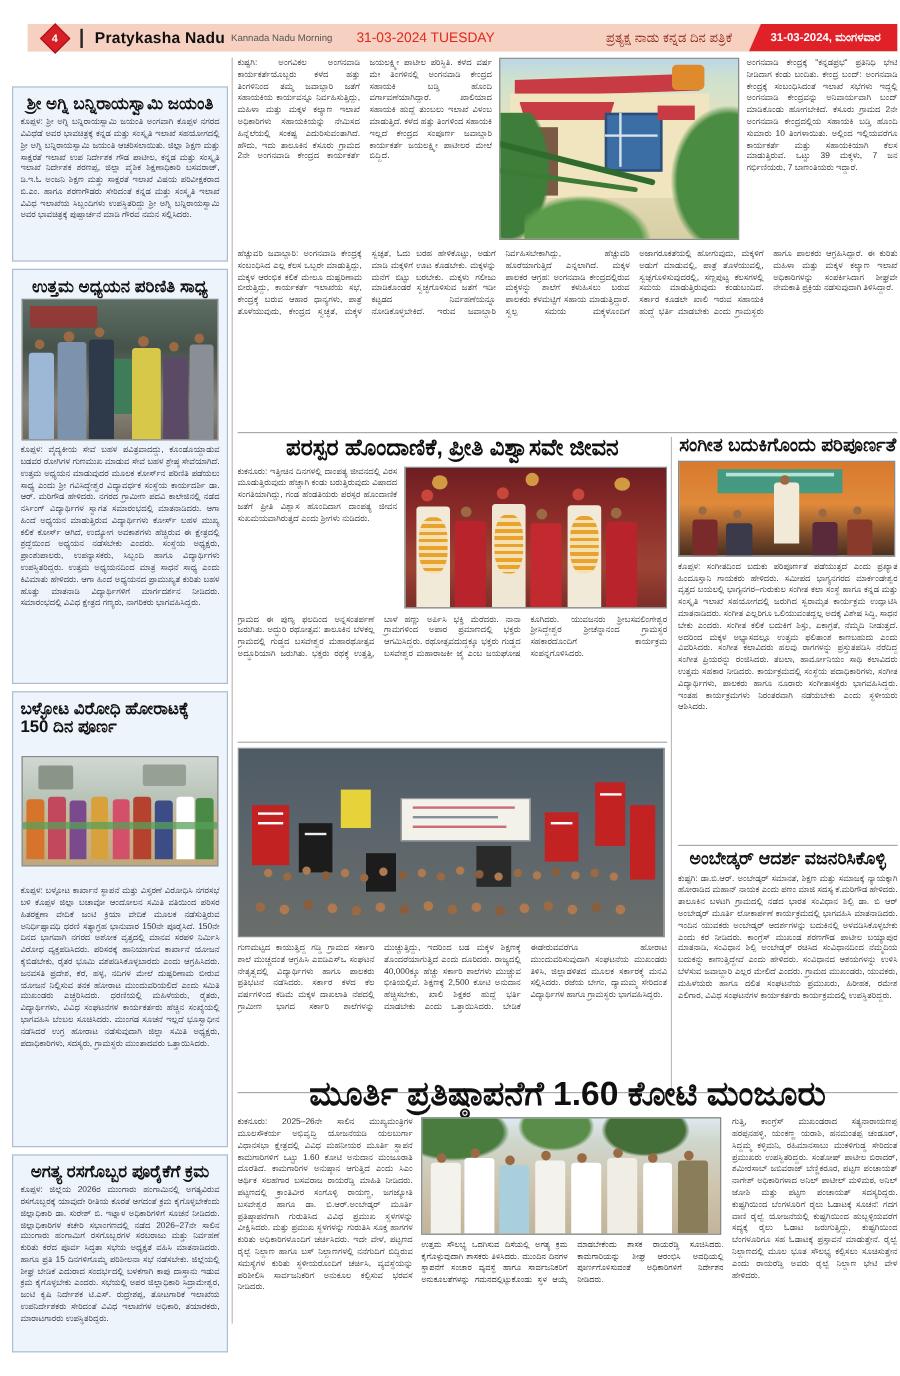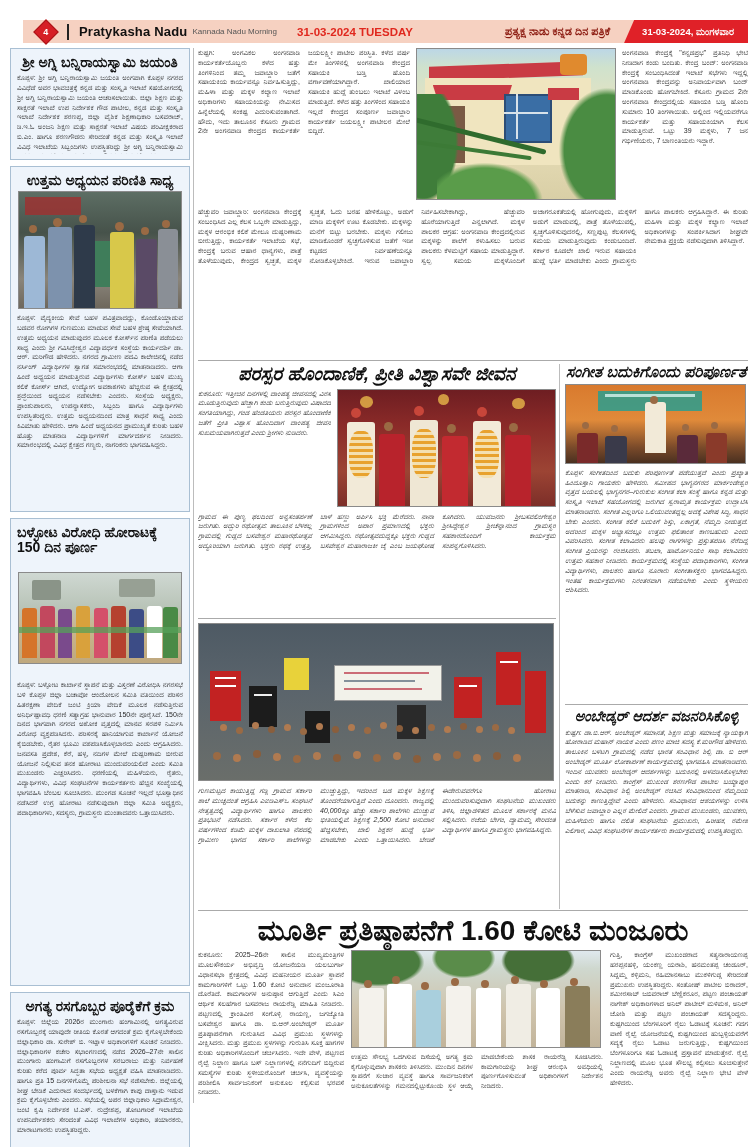--- a/index.html
+++ b/index.html
@@ -5,22 +5,22 @@
   html,body{margin:0;padding:0;background:#e8e8e8;font-family:"Liberation Sans",sans-serif;}
   .page{position:relative;width:750px;height:1147px;background:#ffffff;margin:0 auto;overflow:hidden;}
 
   
   .masthead{position:absolute;left:23px;top:20px;width:725px;height:23px;background:#f6d1c1;display:flex;align-items:center;box-sizing:border-box;}
   .diamond{width:16px;height:16px;background:#d61f26;transform:rotate(45deg);margin-left:14px;flex:0 0 auto;display:flex;align-items:center;justify-content:center;border:1px solid #a91418;}
   .diamond span{transform:rotate(-45deg);color:#fff;font-size:9px;font-weight:bold;}
   .mast-divider{width:2px;height:16px;background:#222;margin:0 10px 0 12px;}
   .mast-title{font-size:13px;font-weight:bold;color:#101010;letter-spacing:.2px;}
   .mast-sub{font-size:8px;color:#555;margin-left:5px;}
-  .mast-date{font-size:11.5px;font-weight:bold;color:#e0281e;margin-left:20px;}
-  .mast-kn{font-size:11px;font-weight:bold;color:#8b1a10;margin-left:auto;margin-right:14px;}
+  .mast-date{font-size:11.5px;font-weight:normal;color:#e0281e;margin-left:20px;}
+  .mast-kn{font-size:11px;font-weight:normal;color:#8b1a10;margin-left:auto;margin-right:14px;}
   .ribbon{height:23px;background:#e02128;color:#fff;display:flex;align-items:center;padding:0 14px 0 18px;clip-path:polygon(10px 0,100% 0,100% 100%,0 100%);font-size:9.5px;font-weight:bold;}
 
   
   .k-head{font-weight:bold;color:#101010;text-align:center;line-height:1.08;}
   .body-txt{font-size:7px;line-height:1.40;text-align:justify;color:#2a2a2a;overflow:hidden;}
   .cols2{column-count:2;column-gap:8px;}
   .cols3{column-count:3;column-gap:8px;}
   .cols5{column-count:5;column-gap:8px;}
   .photo{position:relative;overflow:hidden;border:1px solid #8a8a8a;background:#b9c4c0;flex:0 0 auto;box-sizing:border-box;}
   .hr{background:#aaa;height:1px;}
@@ -29,21 +29,21 @@
   .leftbox .k-head{font-size:14px;margin:1px 0 3px;}
   .leftbox .body-txt{flex:1;}
 
   
   .left-rail{position:absolute;left:10px;top:48px;width:180px;display:flex;flex-direction:column;gap:6px;}
 
   
   .main-area{position:absolute;left:198px;top:48px;width:550px;height:1099px;}
   .lead-head{font-size:27px;margin:0 0 4px;}
   .lead-row{display:flex;gap:6px;height:154px;}
-  .row-stack{position:absolute;font-style:italic;}
+  .row-stack{position:absolute;}
   .wed-head{font-size:19px;margin:0 0 4px;}
   .music-head{font-size:15.5px;margin:0 0 3px;}
   .school-head{font-size:21px;margin:0 0 4px;}
   .amb-head{font-size:14.5px;margin:0 0 3px;}
   .grant-head{font-size:28px;margin:2px 0 4px;}
 
   
   .ab{position:absolute;}
   .fig{position:absolute;border-radius:3px 3px 0 0;}
   .head-dot{position:absolute;border-radius:50%;background:#9a6a44;}
@@ -62,21 +62,21 @@
     <span class="mast-sub">Kannada Nadu Morning</span>
     <span class="mast-date">31-03-2024 TUESDAY</span>
     <span class="mast-kn">ಪ್ರತ್ಯಕ್ಷ ನಾಡು ಕನ್ನಡ ದಿನ ಪತ್ರಿಕೆ</span>
     <div class="ribbon">
       <span>31-03-2024, ಮಂಗಳವಾರ</span>
     </div>
   </header>
 
   <aside class="left-rail">
 
-    <section class="leftbox" style="height:112px;">
+    <section class="leftbox" style="height:146px;margin-top:24px;">
       <h3 class="k-head">ಶ್ರೀ ಅಗ್ನಿ ಬನ್ನಿರಾಯಸ್ವಾಮಿ ಜಯಂತಿ</h3>
       <div class="body-txt">ಕೊಪ್ಪಳ: ಶ್ರೀ ಅಗ್ನಿ ಬನ್ನಿರಾಯಸ್ವಾಮಿ ಜಯಂತಿ ಅಂಗವಾಗಿ ಕೊಪ್ಪಳ ನಗರದ ವಿವಿಧೆಡೆ ಅವರ ಭಾವಚಿತ್ರಕ್ಕೆ ಕನ್ನಡ ಮತ್ತು ಸಂಸ್ಕೃತಿ ಇಲಾಖೆ ಸಹಯೋಗದಲ್ಲಿ ಶ್ರೀ ಅಗ್ನಿ ಬನ್ನಿರಾಯಸ್ವಾಮಿ ಜಯಂತಿ ಆಚರಿಸಲಾಯಿತು. ಜಿಲ್ಲಾ ಶಿಕ್ಷಣ ಮತ್ತು ಸಾಕ್ಷರತೆ ಇಲಾಖೆ ಉಪ ನಿರ್ದೇಶಕ ಗೌಡ ಪಾಟೀಲ, ಕನ್ನಡ ಮತ್ತು ಸಂಸ್ಕೃತಿ ಇಲಾಖೆ ನಿರ್ದೇಶಕ ಶರಣಪ್ಪ, ಜಿಲ್ಲಾ ವೈಶಿಕ ಶಿಕ್ಷಣಾಧಿಕಾರಿ ಬಸವರಾಜ್, ಡಿ.ಇ.ಓ ಅಂಜನಿ ಶಿಕ್ಷಣ ಮತ್ತು ಸಾಕ್ಷರತೆ ಇಲಾಖೆ ವಿಷಯ ಪರಿವೀಕ್ಷಕರಾದ ಬಿ.ಎಂ. ಹಾಗೂ ಶರಣಗೌಡರು ಸೇರಿದಂತೆ ಕನ್ನಡ ಮತ್ತು ಸಂಸ್ಕೃತಿ ಇಲಾಖೆ ವಿವಿಧ ಇಲಾಖೆಯ ಸಿಬ್ಬಂದಿಗಳು ಉಪಸ್ಥಿತರಿದ್ದು ಶ್ರೀ ಅಗ್ನಿ ಬನ್ನಿರಾಯಸ್ವಾಮಿ ಅವರ ಭಾವಚಿತ್ರಕ್ಕೆ ಪುಷ್ಪಾರ್ಚನೆ ಮಾಡಿ ಗೌರವ ನಮನ ಸಲ್ಲಿಸಿದರು.</div>
     </section>
 
     <section class="leftbox" style="height:346px;">
       <h3 class="k-head">ಉತ್ತಮ ಅಧ್ಯಯನ ಪರಿಣಿತಿ ಸಾಧ್ಯ</h3>
       <div class="photo" style="width:164px;height:118px;margin:0 auto 4px;">
         <div class="ab" style="inset:0;background:linear-gradient(180deg,#5d6e64 0%,#46524a 35%,#8a857b 75%,#6e675c 100%);"></div>
         <div class="ab" style="left:4%;top:4%;width:34%;height:16%;background:#a03030;opacity:.8;"></div>
         <div class="ab" style="left:40%;top:42%;width:26%;height:40%;background:#3f7d5a;border-radius:4px;"></div>
@@ -89,21 +89,21 @@
         <div class="head-dot" style="left:6%;top:28%;width:8px;height:8px;"></div>
         <div class="head-dot" style="left:21%;top:22%;width:9px;height:9px;"></div>
         <div class="head-dot" style="left:37%;top:20%;width:8px;height:8px;"></div>
         <div class="head-dot" style="left:59%;top:26%;width:9px;height:9px;"></div>
         <div class="head-dot" style="left:75%;top:30%;width:8px;height:8px;"></div>
         <div class="head-dot" style="left:88%;top:24%;width:8px;height:8px;"></div>
       </div>
       <div class="body-txt">ಕೊಪ್ಪಳ: ವೈದ್ಯಕೀಯ ಸೇವೆ ಬಹಳ ಪವಿತ್ರವಾದದ್ದು, ಕೊಂಡೊಯ್ದಾಡುವ ಬಡವರ ರೋಗಿಗಳ ಗುಣಮುಖ ಮಾಡುವ ಸೇವೆ ಬಹಳ ಶ್ರೇಷ್ಠ ಸೇವೆಯಾಗಿದೆ. ಉತ್ತಮ ಅಧ್ಯಯನ ಮಾಡುವುದರ ಮೂಲಕ ಕೋರ್ಸ್‌ನ ಪರಿಣಿತಿ ಪಡೆಯಲು ಸಾಧ್ಯ ಎಂದು ಶ್ರೀ ಗವಿಸಿದ್ಧೇಶ್ವರ ವಿದ್ಯಾವರ್ಧಕ ಸಂಸ್ಥೆಯ ಕಾರ್ಯದರ್ಶಿ ಡಾ. ಆರ್. ಮರಿಗೌಡ ಹೇಳಿದರು. ನಗರದ ಗ್ರಾಮೀಣ ಪದವಿ ಕಾಲೇಜಿನಲ್ಲಿ ನಡೆದ ನರ್ಸಿಂಗ್ ವಿದ್ಯಾರ್ಥಿಗಳ ಸ್ವಾಗತ ಸಮಾರಂಭದಲ್ಲಿ ಮಾತನಾಡಿದರು. ಆಗಾ ಹಿಂದೆ ಅಧ್ಯಯನ ಮಾಡುತ್ತಿರುವ ವಿದ್ಯಾರ್ಥಿಗಳು ಕೋರ್ಸ್ ಬಹಳ ಮುಖ್ಯ ಕಲಿಕೆ ಕೋರ್ಸ್ ಆಗಿದೆ, ಉದ್ಯೋಗ ಅವಕಾಶಗಳು ಹೆಚ್ಚಿರುವ ಈ ಕ್ಷೇತ್ರದಲ್ಲಿ ಶ್ರದ್ಧೆಯಿಂದ ಅಧ್ಯಯನ ನಡೆಸಬೇಕು ಎಂದರು. ಸಂಸ್ಥೆಯ ಅಧ್ಯಕ್ಷರು, ಪ್ರಾಂಶುಪಾಲರು, ಉಪನ್ಯಾಸಕರು, ಸಿಬ್ಬಂದಿ ಹಾಗೂ ವಿದ್ಯಾರ್ಥಿಗಳು ಉಪಸ್ಥಿತರಿದ್ದರು. ಉತ್ತಮ ಅಧ್ಯಯನದಿಂದ ಮಾತ್ರ ಸಾಧನೆ ಸಾಧ್ಯ ಎಂದು ಕಿವಿಮಾತು ಹೇಳಿದರು. ಆಗಾ ಹಿಂದೆ ಅಧ್ಯಯನದ ಪ್ರಾಮುಖ್ಯತೆ ಕುರಿತು ಬಹಳ ಹೊತ್ತು ಮಾತನಾಡಿ ವಿದ್ಯಾರ್ಥಿಗಳಿಗೆ ಮಾರ್ಗದರ್ಶನ ನೀಡಿದರು. ಸಮಾರಂಭದಲ್ಲಿ ವಿವಿಧ ಕ್ಷೇತ್ರದ ಗಣ್ಯರು, ನಾಗರಿಕರು ಭಾಗವಹಿಸಿದ್ದರು.</div>
     </section>
 
-    <section class="leftbox" style="height:468px;gap:12px;">
+    <section class="leftbox" style="height:380px;gap:12px;">
       <h3 class="k-head" style="text-align:left;">ಬಳ್ಳೋಟ ವಿರೋಧಿ ಹೋರಾಟಕ್ಕೆ 150 ದಿನ ಪೂರ್ಣ</h3>
       <div class="photo" style="width:164px;height:92px;margin:2px auto 4px;">
         <div class="ab" style="inset:0;background:linear-gradient(180deg,#cfd8d2 0%,#b9c4b8 38%,#c9b68e 60%,#bfa87e 100%);"></div>
         <div class="ab" style="left:8%;top:8%;width:18%;height:22%;background:#8a9488;border-radius:2px;"></div>
         <div class="ab" style="left:62%;top:6%;width:22%;height:20%;background:#97a094;border-radius:2px;"></div>
         <div class="fig" style="left:2%;bottom:6%;width:9%;height:55%;background:#d5742a;"></div>
         <div class="fig" style="left:13%;bottom:6%;width:9%;height:58%;background:#c2485e;"></div>
         <div class="fig" style="left:24%;bottom:6%;width:9%;height:54%;background:#7a4a8c;"></div>
         <div class="fig" style="left:35%;bottom:6%;width:9%;height:58%;background:#d9a13c;"></div>
         <div class="fig" style="left:46%;bottom:6%;width:9%;height:55%;background:#d4506a;"></div>
@@ -240,21 +240,21 @@
       <div class="hr" style="margin:4px 0;"></div>
 
       <article style="height:196px;overflow:hidden;">
         <h2 class="k-head amb-head">ಅಂಬೇಡ್ಕರ್ ಆದರ್ಶ ವಜನರಿಸಿಕೊಳ್ಳಿ</h2>
         <div class="body-txt" style="height:172px;">ಕುಷ್ಟಗಿ: ಡಾ.ಬಿ.ಆರ್. ಅಂಬೇಡ್ಕರ್ ಸಮಾನತೆ, ಶಿಕ್ಷಣ ಮತ್ತು ಸಮಾಜಕ್ಕೆ ನ್ಯಾಯಕ್ಕಾಗಿ ಹೋರಾಡಿದ ಮಹಾನ್ ನಾಯಕ ಎಂದು ಪಣಂ ಮಾಜಿ ಸದಸ್ಯ ಕೆ.ಮರಿಗೌಡ ಹೇಳಿದರು. ತಾಲೂಕಿನ ಬಳಟಗಿ ಗ್ರಾಮದಲ್ಲಿ ನಡೆದ ಭಾರತ ಸಂವಿಧಾನ ಶಿಲ್ಪಿ ಡಾ. ಬಿ ಆರ್ ಅಂಬೇಡ್ಕರ್ ಮೂರ್ತಿ ಲೋಕಾರ್ಪಣೆ ಕಾರ್ಯಕ್ರಮದಲ್ಲಿ ಭಾಗವಹಿಸಿ ಮಾತನಾಡಿದರು. ಇಂದಿನ ಯುವಕರು ಅಂಬೇಡ್ಕರ್ ಆದರ್ಶಗಳನ್ನು ಬದುಕಿನಲ್ಲಿ ಅಳವಡಿಸಿಕೊಳ್ಳಬೇಕು ಎಂದು ಕರೆ ನೀಡಿದರು. ಕಾಂಗ್ರೆಸ್ ಮುಖಂಡ ಶರಣಗೌಡ ಪಾಟೀಲ ಬಯ್ಯಾಪುರ ಮಾತನಾಡಿ, ಸಂವಿಧಾನ ಶಿಲ್ಪಿ ಅಂಬೇಡ್ಕರ್ ರಚಿಸಿದ ಸಂವಿಧಾನದಿಂದ ನೆಮ್ಮದಿಯ ಬದುಕನ್ನು ಕಾಣುತ್ತಿದ್ದೇವೆ ಎಂದು ಹೇಳಿದರು. ಸಂವಿಧಾನದ ಆಶಯಗಳನ್ನು ಉಳಿಸಿ ಬೆಳೆಸುವ ಜವಾಬ್ದಾರಿ ಎಲ್ಲರ ಮೇಲಿದೆ ಎಂದರು. ಗ್ರಾಮದ ಮುಖಂಡರು, ಯುವಕರು, ಮಹಿಳೆಯರು ಹಾಗೂ ದಲಿತ ಸಂಘಟನೆಯ ಪ್ರಮುಖರು, ಹಿರೀಹಕ, ರಮೇಶ ಎಲಿಗಾರ, ವಿವಿಧ ಸಂಘಟನೆಗಳ ಕಾರ್ಯಕರ್ತರು ಕಾರ್ಯಕ್ರಮದಲ್ಲಿ ಉಪಸ್ಥಿತರಿದ್ದರು.</div>
       </article>
     </div>
 
     <div class="hr" style="position:absolute;left:0;top:862px;width:550px;"></div>
 
-    <article style="position:absolute;left:0;top:866px;width:550px;height:230px;overflow:hidden;">
+    <article style="position:absolute;left:0;top:847px;width:550px;height:230px;overflow:hidden;">
       <h1 class="k-head grant-head">ಮೂರ್ತಿ ಪ್ರತಿಷ್ಠಾಪನೆಗೆ 1.60 ಕೋಟಿ ಮಂಜೂರು</h1>
       <div style="display:flex;gap:7px;height:182px;">
         <div class="body-txt" style="width:146px;">ಕುಕನೂರು: 2025–26ನೇ ಸಾಲಿನ ಮುಖ್ಯಮಂತ್ರಿಗಳ ಮೂಲಸೌಕರ್ಯ ಅಭಿವೃದ್ಧಿ ಯೋಜನೆಯಡಿ ಯಲಬುರ್ಗಾ ವಿಧಾನಸಭಾ ಕ್ಷೇತ್ರದಲ್ಲಿ ವಿವಿಧ ಮಹನೀಯರ ಮೂರ್ತಿ ಸ್ಥಾಪನೆ ಕಾಮಗಾರಿಗಳಿಗೆ ಒಟ್ಟು 1.60 ಕೋಟಿ ಅನುದಾನ ಮಂಜೂರಾತಿ ದೊರೆತಿದೆ. ಕಾಮಗಾರಿಗಳ ಅನುಷ್ಠಾನ ಆಗುತ್ತಿದೆ ಎಂದು ಸಿಎಂ ಆರ್ಥಿಕ ಸಲಹೆಗಾರ ಬಸವರಾಜ ರಾಯರೆಡ್ಡಿ ಮಾಹಿತಿ ನೀಡಿದರು. ಪಟ್ಟಣದಲ್ಲಿ ಕ್ರಾಂತಿವೀರ ಸಂಗೊಳ್ಳಿ ರಾಯಣ್ಣ, ಜಗಜ್ಯೋತಿ ಬಸವೇಶ್ವರ ಹಾಗೂ ಡಾ. ಬಿ.ಆರ್.ಅಂಬೇಡ್ಕರ್ ಮೂರ್ತಿ ಪ್ರತಿಷ್ಠಾಪನೆಗಾಗಿ ಗುರುತಿಸಿದ ವಿವಿಧ ಪ್ರಮುಖ ಸ್ಥಳಗಳನ್ನು ವೀಕ್ಷಿಸಿದರು. ಮತ್ತು ಪ್ರಮುಖ ಸ್ಥಳಗಳನ್ನು ಗುರುತಿಸಿ ಸೂಕ್ತ ಹಾಗಗಳ ಕುರಿತು ಅಧಿಕಾರಿಗಳೊಂದಿಗೆ ಚರ್ಚಿಸಿದರು. ಇದೇ ವೇಳೆ, ಪಟ್ಟಣದ ರೈಲ್ವೆ ನಿಲ್ದಾಣ ಹಾಗೂ ಬಸ್ ನಿಲ್ದಾಣಗಳಲ್ಲಿ ನನೆಗುದಿಗೆ ಬಿದ್ದಿರುವ ಸಮಸ್ಯೆಗಳ ಕುರಿತು ಸ್ಥಳೀಯರೊಂದಿಗೆ ಚರ್ಚಿಸಿ, ವ್ಯವಸ್ಥೆಯನ್ನು ಪರಿಶೀಲಿಸಿ ಸಾರ್ವಜನಿಕರಿಗೆ ಅನುಕೂಲ ಕಲ್ಪಿಸುವ ಭರವಸೆ ನೀಡಿದರು.</div>
         <div style="width:252px;flex:0 0 auto;display:flex;flex-direction:column;">
           <div class="photo" style="width:250px;height:98px;">
             <div class="ab" style="inset:0;background:linear-gradient(180deg,#dfe8ee 0%,#cfd8cf 18%,#cfc4ad 60%,#c2b49a 100%);"></div>
             <div class="ab" style="left:-4%;top:-8%;width:36%;height:48%;background:radial-gradient(ellipse at 40% 40%,#4a7c3f 0%,#4a7c3f 55%,transparent 62%);"></div>
             <div class="ab" style="left:30%;top:-10%;width:30%;height:42%;background:radial-gradient(ellipse at 50% 40%,#5a8c4a 0%,#5a8c4a 52%,transparent 60%);"></div>
             <div class="ab" style="left:58%;top:-8%;width:34%;height:44%;background:radial-gradient(ellipse at 50% 40%,#456f38 0%,#456f38 55%,transparent 62%);"></div>
             <div class="fig" style="left:3%;bottom:0;width:10%;height:62%;background:#f4f2ec;"></div>

